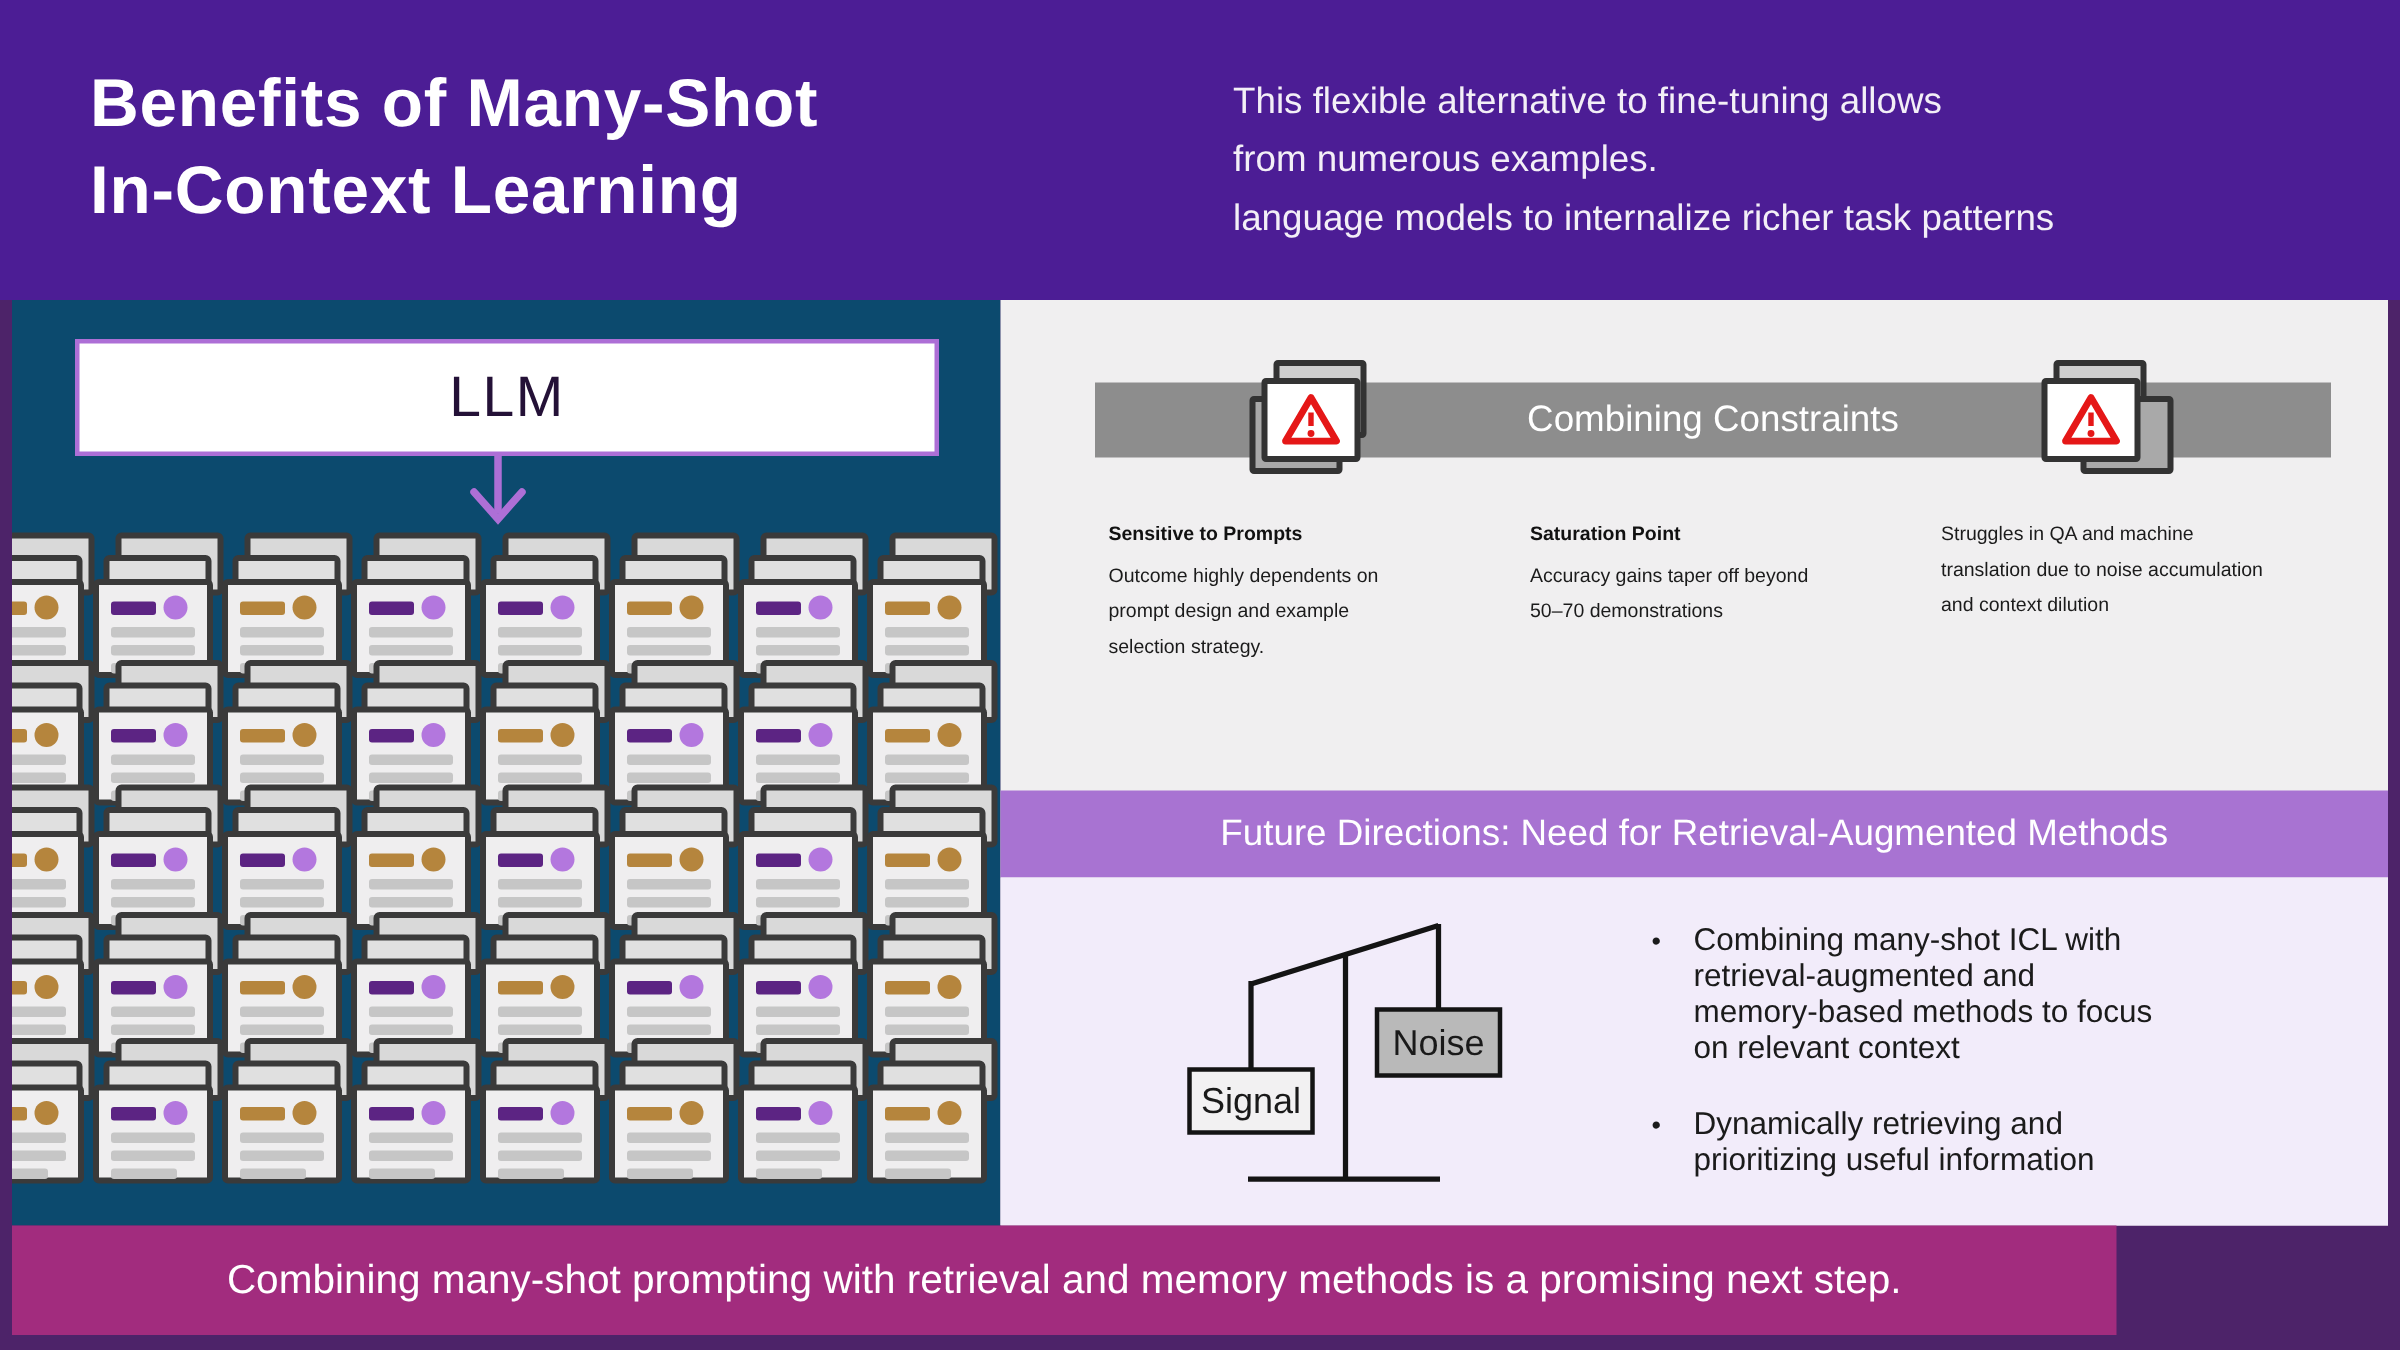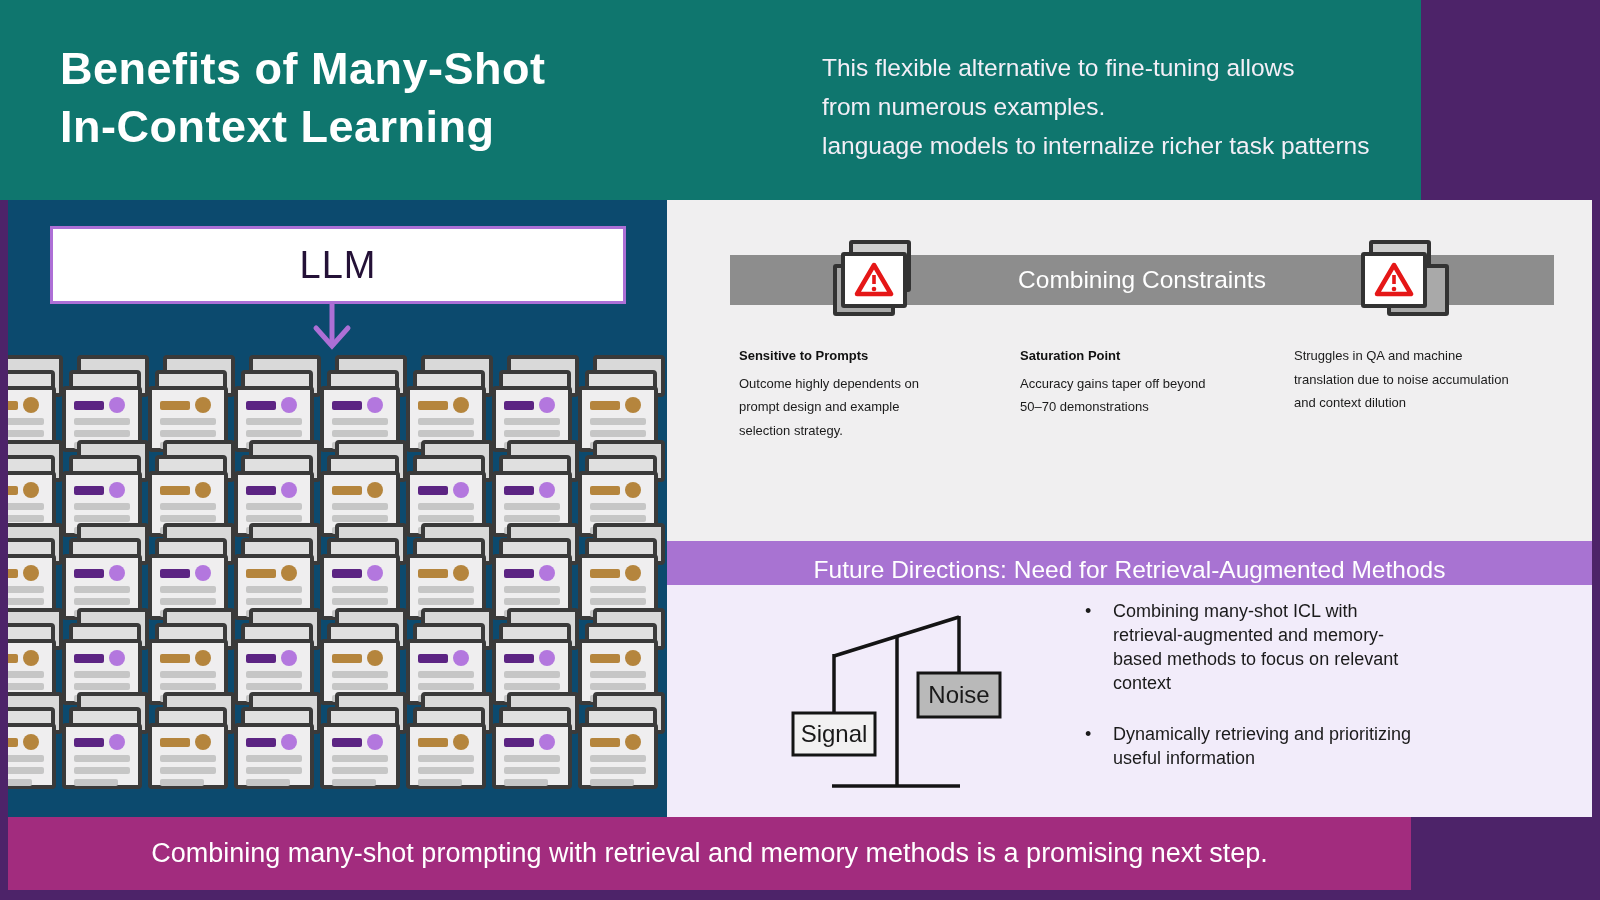--- a/index.html
+++ b/index.html
@@ -3,21 +3,21 @@
 <meta charset="utf-8">
 <style>
   html,body{margin:0;padding:0;background:#2a1240;}
   .canvas{
     position:relative;width:1600px;height:900px;overflow:hidden;
     background:#4d2369;
     font-family:"Liberation Sans",sans-serif;
     -webkit-font-smoothing:antialiased;
   }
   
-  .header{position:absolute;left:0;top:0;width:1421px;height:200px;background:#0f766e;}
+  .header{position:absolute;left:0;top:0;width:1600px;height:200px;background:#4c1d95;}
   .title{position:absolute;left:60px;top:40px;color:#ffffff;font-size:45px;font-weight:bold;line-height:58px;letter-spacing:.5px;}
   .subtitle{position:absolute;left:822px;top:48px;color:#f3eff7;font-size:24.5px;line-height:39px;font-weight:400;}
   
   .left-panel{position:absolute;left:8px;top:200px;width:659px;height:617px;background:#0c4a6e;overflow:hidden;}
   .llm-box{position:absolute;left:42px;top:26px;width:570px;height:72px;background:#ffffff;border:3px solid #ad6fd6;display:flex;align-items:center;justify-content:center;font-size:38px;color:#241137;letter-spacing:1px;z-index:20;}
   .down-arrow{position:absolute;left:300px;top:102px;z-index:20;}
   .doc-grid{position:absolute;left:0;top:0;width:659px;height:617px;}
   .doc-stack{position:absolute;width:88px;height:100px;}
   .doc-back{position:absolute;width:72px;height:42px;background:#d9d9d9;border:4px solid #3a3a3a;border-radius:4px;box-sizing:border-box;}
   .doc-back.b2{left:15px;top:0;}
@@ -44,24 +44,24 @@
   .warn-card.wb2{width:62px;height:52px;background:#a9a9a9;}
   .warn-stack.left .wb2{left:-2px;top:24px;}
   .warn-stack.right .wb2{left:32px;top:24px;}
   .warn-card.wfront{left:6px;top:12px;width:66px;height:56px;background:#ffffff;display:flex;align-items:center;justify-content:center;}
   .constraint-col{position:absolute;top:144px;color:#1b1b1b;font-size:13px;line-height:23.5px;}
   .constraint-col .c-title{font-weight:bold;color:#111111;margin-bottom:4px;}
   .col-0{left:72px;width:200px;}
   .col-1{left:353px;width:190px;}
   .col-2{left:627px;width:222px;}
   .col-2 .c-title{width:160px;}
-  .future-banner{position:absolute;left:0;top:341px;width:925px;height:58px;background:#a873d2;display:flex;align-items:center;justify-content:center;color:#ffffff;font-size:24.5px;}
+  .future-banner{position:absolute;left:0;top:327px;width:925px;height:58px;background:#a873d2;display:flex;align-items:center;justify-content:center;color:#ffffff;font-size:24.5px;}
   .future-area{position:absolute;left:0;top:385px;width:925px;height:232px;background:#f2ecfa;}
   .scale-svg{position:absolute;left:25px;top:4px;}
-  .bullets{position:absolute;left:408px;top:14px;width:352px;margin:0;padding:0;list-style:none;color:#1b1b1b;font-size:18px;line-height:24px;font-weight:500;}
+  .bullets{position:absolute;left:408px;top:14px;width:352px;margin:16px;padding:0;list-style:none;color:#1b1b1b;font-size:21px;line-height:24px;font-weight:500;}
   .bullets li{position:relative;padding-left:38px;}
   .bullets li + li{margin-top:27px;}
   .bullets li::before{content:"•";position:absolute;left:10px;top:0;font-size:18px;}
   
   .footer-bar{position:absolute;left:8px;top:817px;width:1403px;height:73px;background:#a22c7e;display:flex;align-items:center;justify-content:center;color:#ffffff;font-size:27px;}
 </style>
 </head>
 <body>
 
 <div class="canvas">

